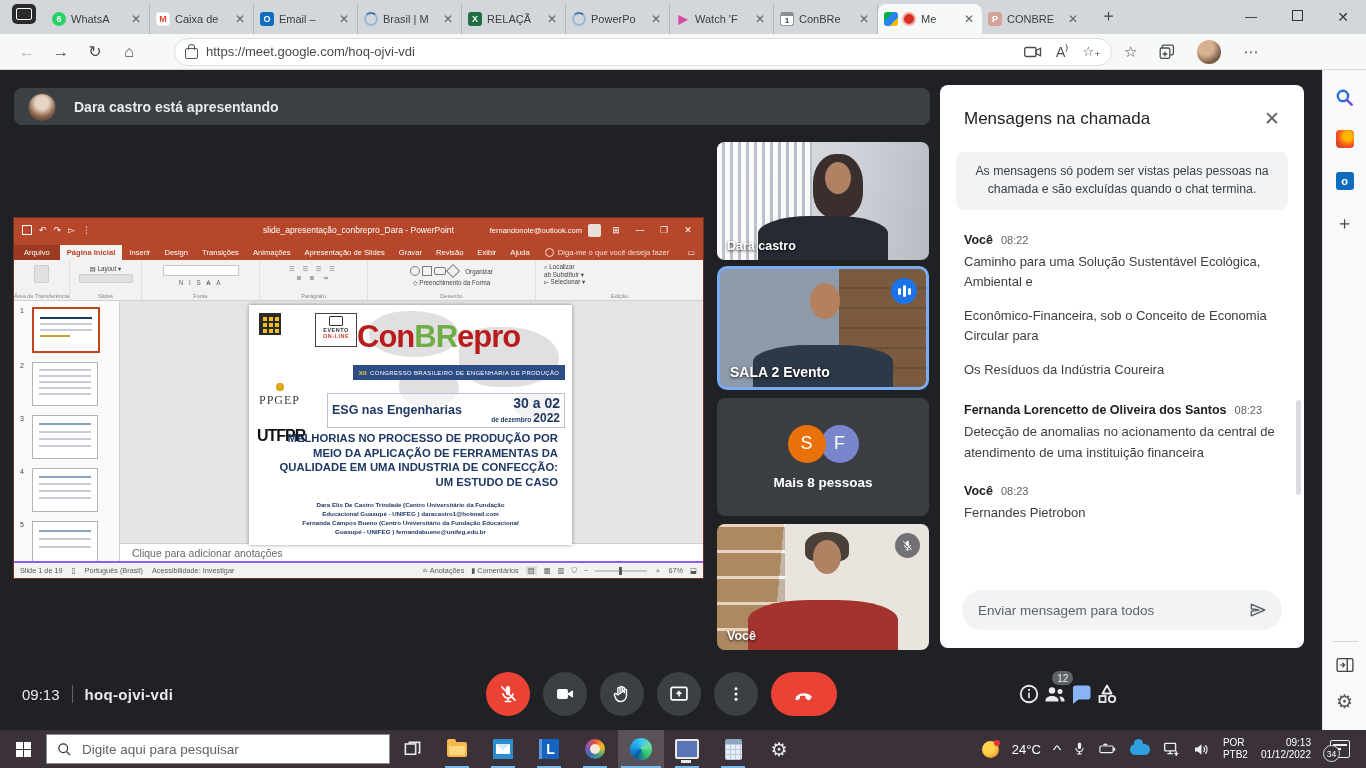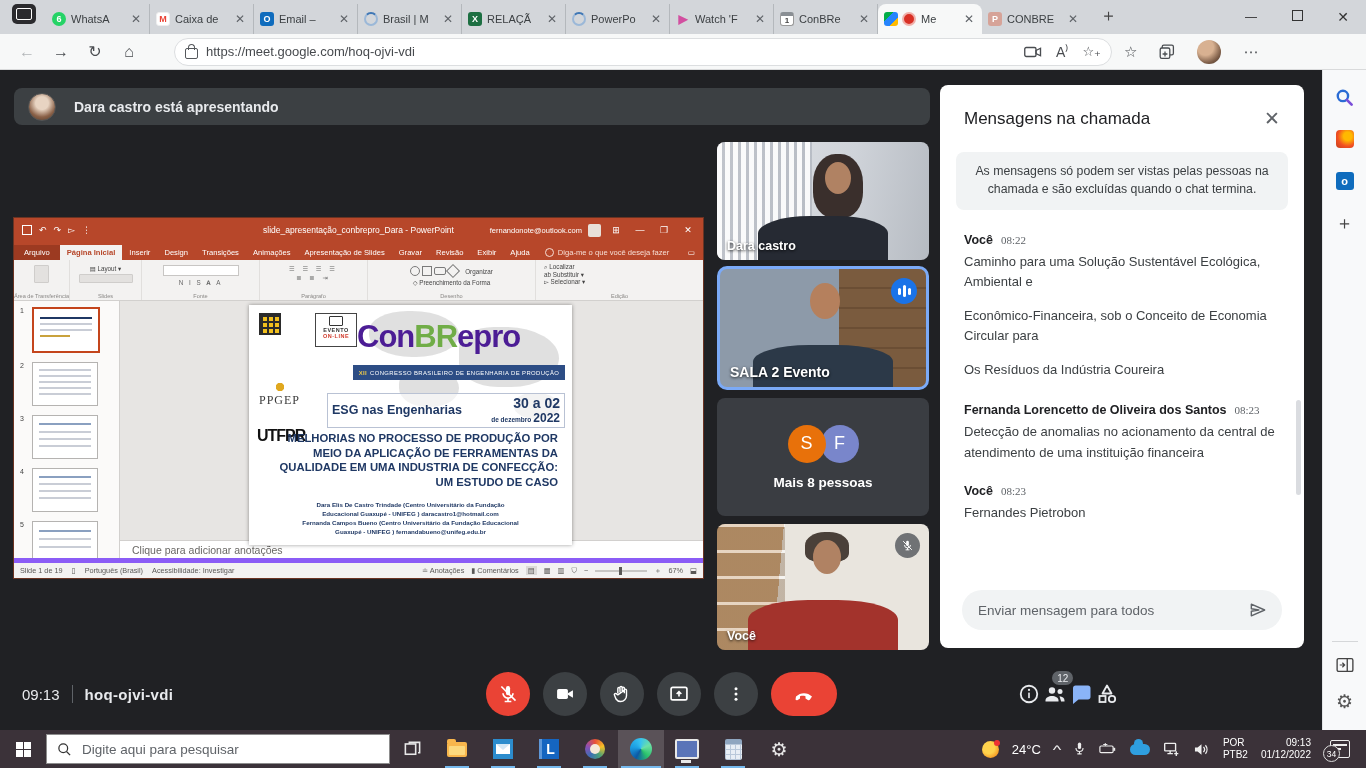--- a/index.html
+++ b/index.html
@@ -75,21 +75,21 @@
   .mut-badge{position:absolute;right:9px;top:9px;width:25px;height:25px;border-radius:50%;background:rgba(90,94,99,.85);display:flex;align-items:center;justify-content:center;}
   
   .chat{position:absolute;left:940px;top:15px;width:364px;height:563px;background:#fff;border-radius:8px;box-sizing:border-box;padding:22px 0 0 0;}
   .chat-h{display:flex;align-items:center;padding:0 24px;}
   .chat-h .t{flex:1;font-size:17px;color:#202124;}
   .chat-h .x{font-size:19px;color:#5f6368;}
   .notice{margin:22px 16px 0 16px;background:#f1f3f4;border-radius:8px;padding:11px 14px;font-size:12.3px;color:#3c4043;text-align:center;line-height:1.45;}
   .msgs{padding:20px 24px 0 24px;}
   .msg{margin-bottom:18px;}
   .mh .a{font-size:12.5px;font-weight:bold;color:#202124;}
-  .mh .tm{font-size:11px;color:#5f6368;margin-left:8px;font-family:Liberation Serif, serif;}
+  .mh .tm{font-size:11px;color:#5f6368;margin-left:8px;}
   .mb{font-size:13px;color:#3c4043;line-height:1.55;margin-top:4px;}
   .mb p{margin:0 0 14px 0;}
   .chat-in{position:absolute;left:22px;right:22px;bottom:18px;height:40px;background:#f1f3f4;border-radius:22px;display:flex;align-items:center;padding:0 14px;box-sizing:border-box;}
   .chat-in input{flex:1;border:none;background:transparent;outline:none;font-size:13.5px;color:#202124;font-family:"Liberation Sans",sans-serif;}
   .chat-in input::placeholder{color:#5f6368;}
   .chat-scroll{position:absolute;right:3px;top:315px;width:5px;height:95px;border-radius:3px;background:#dadce0;}
   
   .mbar{position:absolute;left:0;top:588px;width:1322px;height:72px;display:flex;align-items:center;box-sizing:border-box;padding:0 22px;}
   .mbar .lft{flex:1;display:flex;align-items:center;color:#e8eaed;font-size:15px;gap:12px;}
   .mbar .sep{width:1px;height:18px;background:#5f6368;}
@@ -127,28 +127,28 @@
   .p-body{flex:1;display:flex;min-height:0;}
   .p-thumbs{width:106px;background:#fbfaf9;border-right:1px solid #d2d0ce;padding:6px 0 0 6px;box-sizing:border-box;overflow:hidden;}
   .thm{display:flex;margin-bottom:9px;align-items:flex-start;gap:4px;}
   .thm .n{font-size:7px;color:#444;width:8px;}
   .thm .box{width:64px;height:42px;background:#fff;border:1px solid #b5b3b1;position:relative;}
   .thm.sel .box{border:2px solid #c4451c;}
   .thm .ln{position:absolute;left:6px;right:6px;height:2px;background:#c9cdd6;}
   .p-right{flex:1;display:flex;flex-direction:column;min-width:0;}
   .p-canvas{flex:1;background:#e7e5e3;position:relative;}
   .p-notes{height:17px;background:#fff;border-top:1px solid #d2d0ce;display:flex;align-items:center;font-size:10.5px;color:#6a6865;padding-left:12px;flex:none;}
-  .p-status{height:15px;background:#f3f2f1;border-top:5px solid #8b5cf6;display:flex;align-items:center;font-size:7.3px;color:#5a5856;padding:0 6px;gap:9px;flex:none;}
+  .p-status{height:15px;background:#f3f2f1;border-top:2px solid #8b5cf6;display:flex;align-items:center;font-size:7.3px;color:#5a5856;padding:0 6px;gap:9px;flex:none;}
   .p-status .r{margin-left:auto;display:flex;align-items:center;gap:7px;}
   .zoombar{width:52px;height:2px;background:#c8c6c4;position:relative;}
   .zoombar i{position:absolute;left:24px;top:-3px;width:2.5px;height:8px;background:#5a5856;}
   
   .slide{position:absolute;left:129px;top:4px;width:323px;height:240px;background:#fff;box-shadow:0 0 4px rgba(0,0,0,.4);overflow:hidden;}
   .blob{position:absolute;background:#c7c7c7;opacity:.55;border-radius:45% 55% 50% 50%;}
-  .s-navy{color:#4c1d95;text-align:right;}
+  .s-navy{color:#b91c1c;text-align:right;}
   .abepro{position:absolute;left:10px;top:8px;width:22px;height:22px;background:#f2c01d;border:2px solid #2b2b2b;box-sizing:border-box;background-image:linear-gradient(#2b2b2b 2px,transparent 2px),linear-gradient(90deg,#2b2b2b 2px,transparent 2px);background-size:6px 6px;}
   .evbox{position:absolute;left:66px;top:8px;width:40px;height:32px;border:1px solid #444;text-align:center;background:#fff;}
   .evbox .mon{width:12px;height:8px;border:1.5px solid #333;margin:2px auto 1px auto;border-radius:1px;}
   .evbox .e1{font-size:5.5px;font-weight:bold;color:#333;letter-spacing:.5px;}
   .evbox .e2{font-size:5.5px;font-weight:bold;color:#d03a2b;letter-spacing:.5px;}
   .ppgep{position:absolute;left:10px;top:78px;text-align:center;}
   .ppgep .crest{width:16px;height:10px;margin:0 auto;background:radial-gradient(circle at 50% 40%,#e0a81f 0 40%,transparent 45%);}
   .ppgep .t{font-family:"Liberation Serif",serif;font-size:12px;color:#3a3a3a;letter-spacing:1px;}
   .utfpr{position:absolute;left:8px;top:122px;font-size:16px;font-weight:bold;color:#111;letter-spacing:-1px;}
   .brand{position:absolute;left:108px;top:14px;font-size:31px;font-weight:bold;letter-spacing:-1px;}

